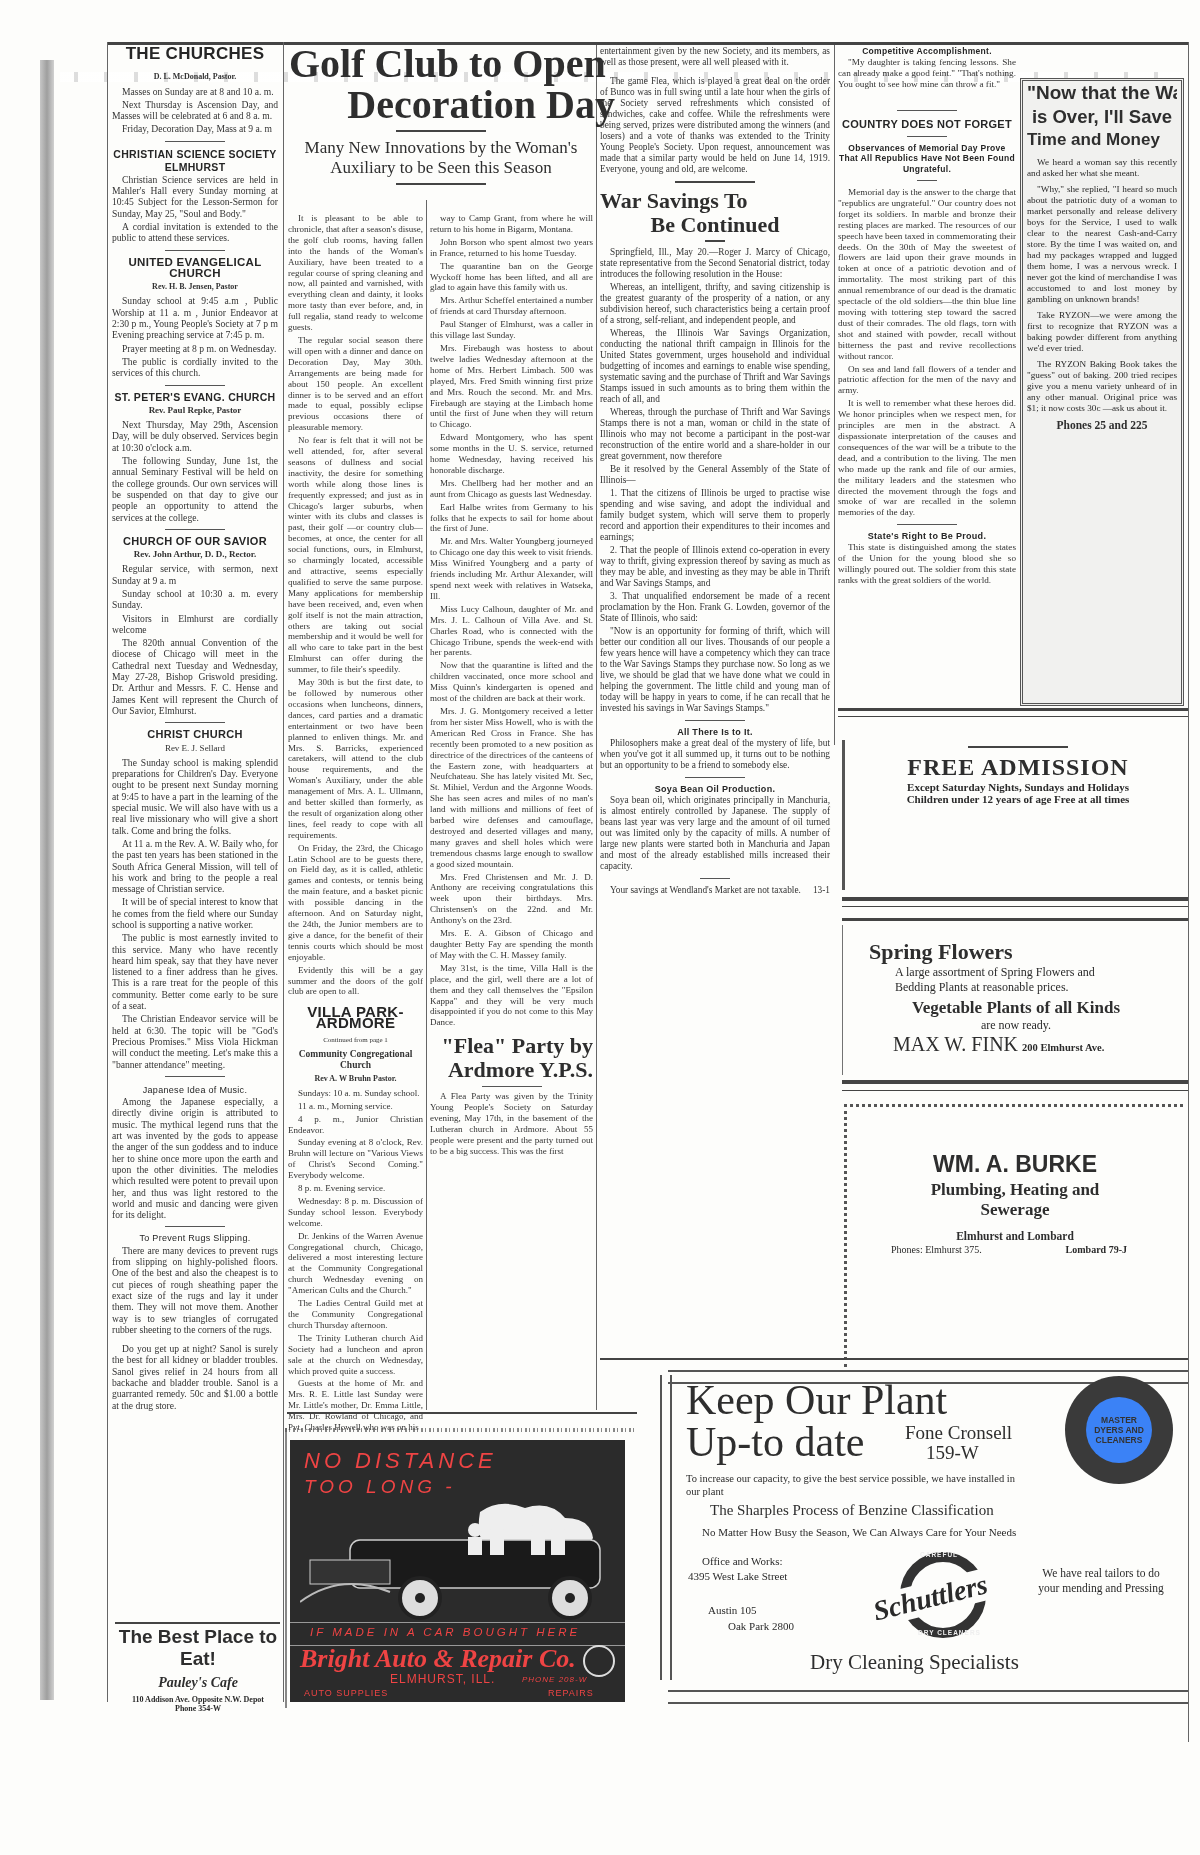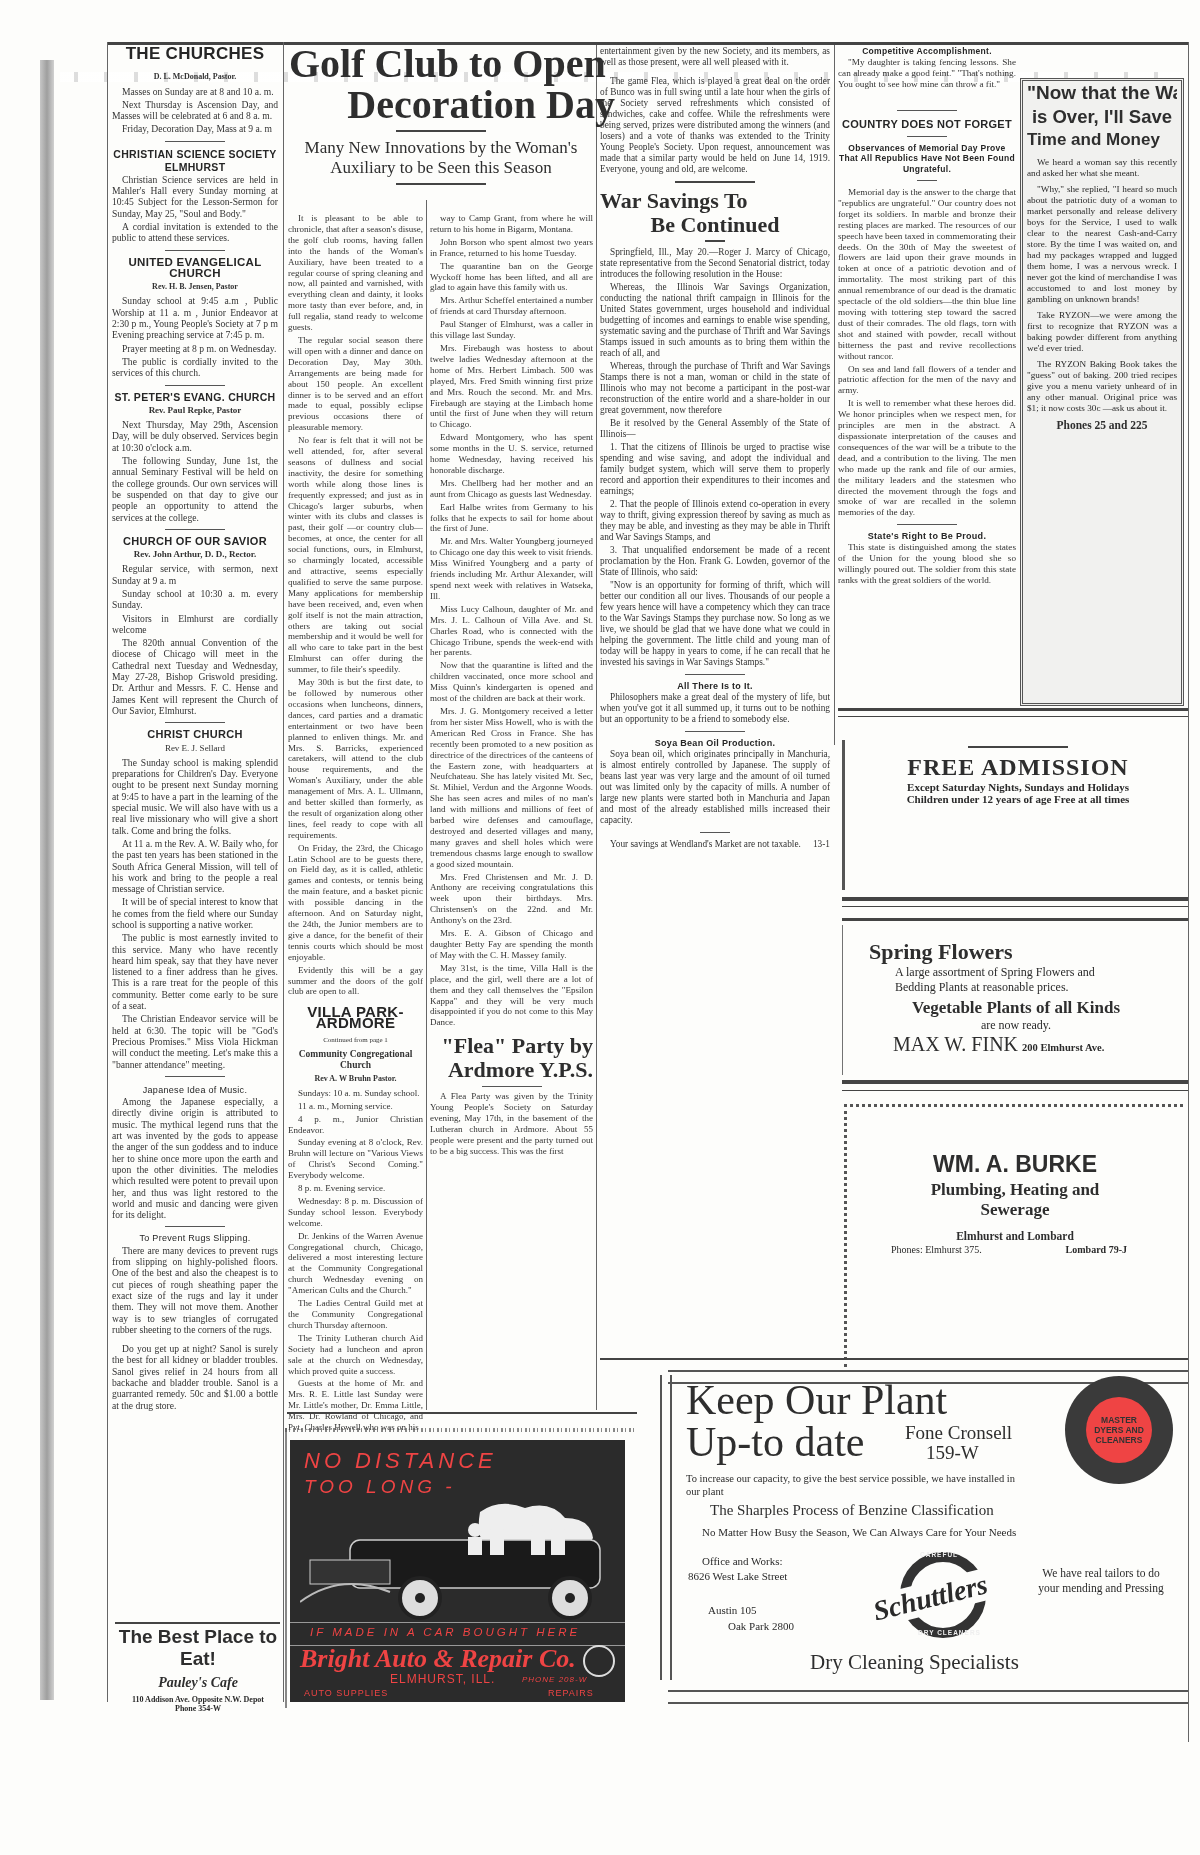--- a/index.html
+++ b/index.html
@@ -145,20 +145,21 @@
   </div>
 
   <div class="col" style="left:600px;top:46px;width:230px;font-size:9.3px;line-height:11px;">
     <p style="text-indent:0;">entertainment given by the new Society, and its members, as well as those present, were all well pleased with it.</p>
     <p style="margin-top:8px;">The game Flea, which is played a great deal on the order of Bunco was in full swing until a late hour when the girls of the Society served refreshments which consisted of sandwiches, cake and coffee. While the refreshments were being served, prizes were distributed among the winners (and losers) and a vote of thanks was extended to the Trinity Young People's Society. Upon request, announcement was made that a similar party would be held on June 14, 1919. Everyone, young and old, are welcome.</p>
     <div style="width:80px;height:2px;background:#444;margin:6px auto;"></div>
     <div class="big" style="font-size:22px;line-height:24px;text-align:left;">War Savings To</div>
     <div class="big" style="font-size:22px;line-height:24px;text-align:center;">Be Continued</div>
     <div style="width:20px;height:2px;background:#444;margin:3px auto 5px;"></div>
     <p>Springfield, Ill., May 20.—Roger J. Marcy of Chicago, state representative from the Second Senatorial district, today introduces the following resolution in the House:</p>
+    <p>Whereas, an intelligent, thrifty, and saving citizenship is the greatest guaranty of the prosperity of a nation, or any subdivision hereof, such characteristics being a certain proof of a strong, self-reliant, and independent people, and</p>
     <p>Whereas, the Illinois War Savings Organization, conducting the national thrift campaign in Illinois for the United States government, urges household and individual budgetting of incomes and earnings to enable wise spending, systematic saving and the purchase of Thrift and War Savings Stamps issued in such amounts as to bring them within the reach of all, and</p>
     <p>Whereas, through the purchase of Thrift and War Savings Stamps there is not a man, woman or child in the state of Illinois who may not become a participant in the post-war reconstruction of the entire world and a share-holder in our great government, now therefore</p>
     <p>Be it resolved by the General Assembly of the State of Illinois—</p>
     <p>1. That the citizens of Illinois be urged to practise wise spending and wise saving, and adopt the individual and family budget system, which will serve them to properly record and apportion their expenditures to their incomes and earnings;</p>
     <p>2. That the people of Illinois extend co-operation in every way to thrift, giving expression thereof by saving as much as they may be able, and investing as they may be able in Thrift and War Savings Stamps, and</p>
     <p>3. That unqualified endorsement be made of a recent proclamation by the Hon. Frank G. Lowden, governor of the State of Illinois, who said:</p>
     <p>"Now is an opportunity for forming of thrift, which will better our condition all our lives. Thousands of our people a few years hence will have a competency which they can trace to the War Savings Stamps they purchase now. So long as we live, we should be glad that we have done what we could in helping the government. The little child and young man of today will be happy in years to come, if he can recall that he invested his savings in War Savings Stamps."</p>
     <div class="rule"></div>
     <div class="hd-sans" style="font-size:9px;">All There Is to It.</div>
     <p>Philosophers make a great deal of the mystery of life, but when you've got it all summed up, it turns out to be nothing but an opportunity to be a friend to somebody else.</p>
@@ -276,29 +277,29 @@
   <div class="hrule" style="left:600px;top:1358px;width:588px;height:2px;"></div>
   <div style="position:absolute;left:668px;top:1370px;width:520px;height:10px;border:2px solid #555;border-left:none;border-right:none;"></div>
   <div style="position:absolute;left:660px;top:1375px;width:8px;height:305px;border-left:2px solid #555;border-right:2px solid #555;"></div>
   <div style="position:absolute;left:668px;top:1690px;width:520px;height:10px;border:2px solid #555;border-left:none;border-right:none;"></div>
   <div style="position:absolute;left:680px;top:1380px;width:508px;height:300px;">
     <div class="big" style="position:absolute;left:6px;top:-2px;font-size:42px;line-height:44px;font-weight:normal;font-family:'Liberation Serif',serif;">Keep Our Plant</div>
     <div class="big" style="position:absolute;left:6px;top:40px;font-size:42px;line-height:44px;font-weight:normal;">Up-to date</div>
     <div class="big" style="position:absolute;left:225px;top:42px;font-size:19px;font-weight:normal;">Fone Cronsell</div>
     <div class="big" style="position:absolute;left:246px;top:62px;font-size:19px;font-weight:normal;">159-W</div>
     <div style="position:absolute;left:385px;top:-4px;width:108px;height:108px;border-radius:50%;background:#3a3a3a;display:flex;align-items:center;justify-content:center;">
-      <div style="width:66px;height:66px;border-radius:50%;background:#ef4444;display:flex;align-items:center;justify-content:flex-start;text-align:center;">
+      <div style="width:66px;height:66px;border-radius:50%;background:#3b82f6;display:flex;align-items:center;justify-content:flex-start;text-align:center;">
         <span style="font-family:'Liberation Sans',sans-serif;font-weight:bold;font-size:8.5px;line-height:10px;color:#333;">MASTER DYERS AND CLEANERS</span>
       </div>
     </div>
     <div style="position:absolute;left:6px;top:92px;width:340px;font-size:10.5px;line-height:13px;">To increase our capacity, to give the best service possible, we have installed in our plant</div>
     <div class="big" style="position:absolute;left:30px;top:122px;font-size:15px;font-weight:normal;white-space:nowrap;">The Sharples Process of Benzine Classification</div>
     <div style="position:absolute;left:22px;top:146px;font-size:11px;white-space:nowrap;">No Matter How Busy the Season, We Can Always Care for Your Needs</div>
     <div style="position:absolute;left:22px;top:175px;font-size:11px;">Office and Works:</div>
-    <div style="position:absolute;left:8px;top:190px;font-size:11px;">8626 West Lake Street</div>
+    <div style="position:absolute;left:8px;top:190px;font-size:11px;">4395 West Lake Street</div>
     <div style="position:absolute;left:28px;top:224px;font-size:11px;">Austin 105</div>
     <div style="position:absolute;left:48px;top:240px;font-size:11px;">Oak Park 2800</div>
     <div style="position:absolute;left:190px;top:172px;width:150px;height:92px;">
       <div style="position:absolute;left:30px;top:0;width:86px;height:86px;border-radius:50%;border:10px solid #333;box-sizing:border-box;"></div>
       <div style="position:absolute;left:50px;top:-1px;font-size:6.5px;color:#eee;font-family:'Liberation Sans',sans-serif;font-weight:bold;letter-spacing:1px;">CAREFUL</div>
       <div style="position:absolute;left:0;top:30px;font-family:'Liberation Serif',serif;font-style:italic;font-weight:bold;font-size:28px;color:#2a2a2a;background:#fdfdfb;padding:0 2px;transform:rotate(-14deg);">Schuttlers</div>
       <div style="position:absolute;left:48px;top:77px;font-size:6.5px;color:#eee;font-family:'Liberation Sans',sans-serif;font-weight:bold;letter-spacing:1px;">DRY CLEANERS</div>
     </div>
     <div style="position:absolute;left:356px;top:186px;width:130px;font-size:11.5px;line-height:15px;text-align:center;">We have real tailors to do your mending and Pressing</div>
     <div class="big" style="position:absolute;left:130px;top:270px;font-size:21px;font-weight:normal;">Dry Cleaning Specialists</div>

